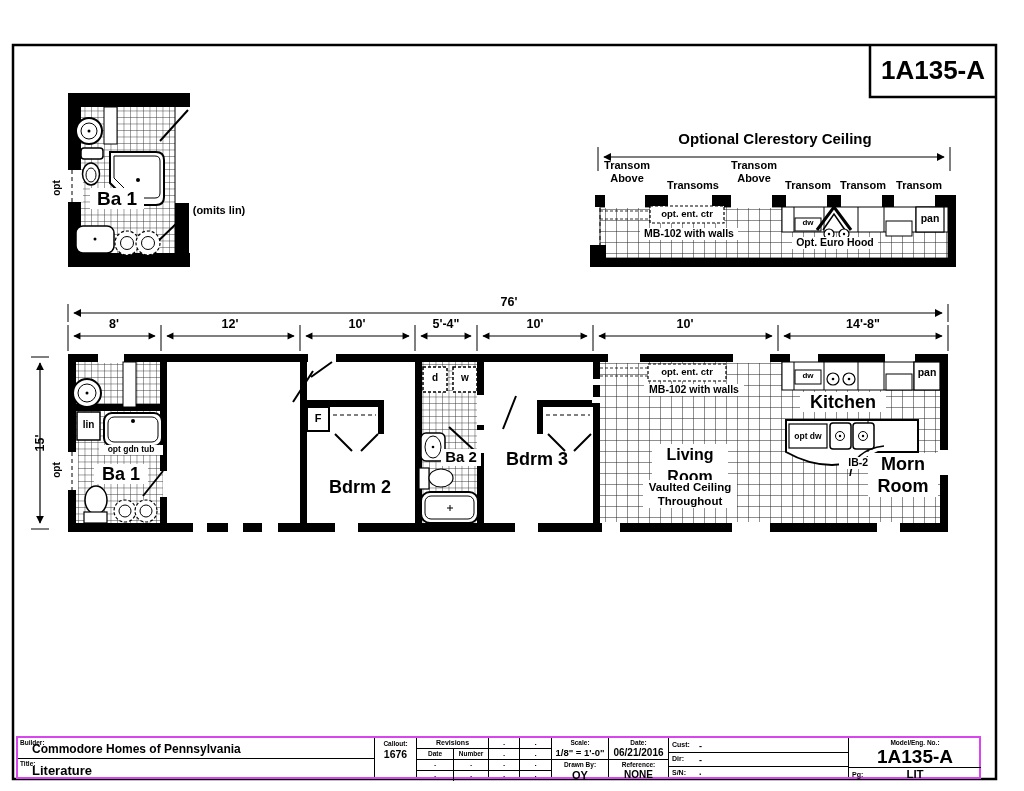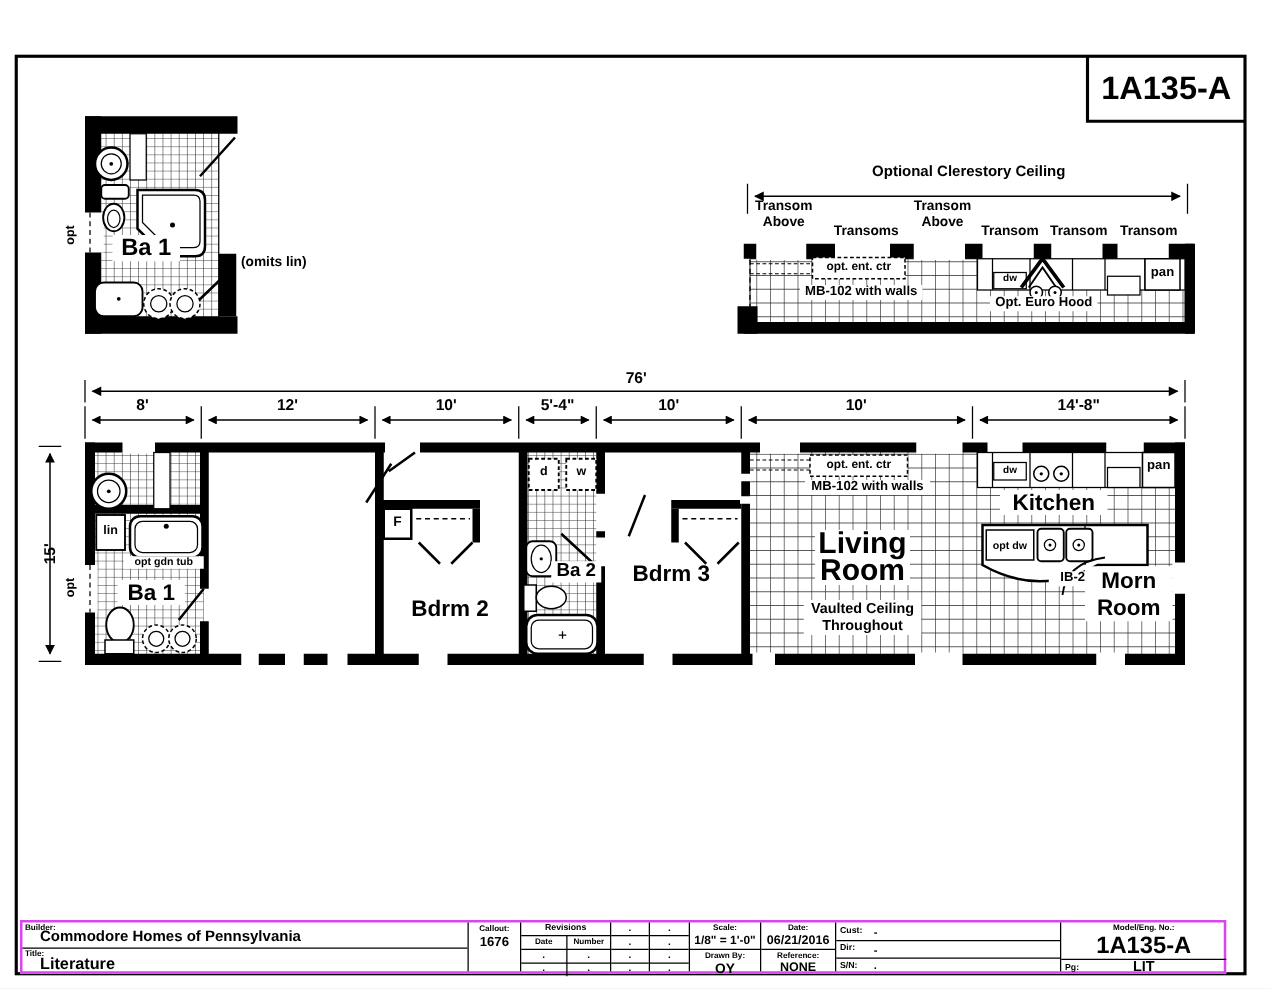--- a/index.html
+++ b/index.html
@@ -231,21 +231,21 @@
     <path d="M850,476 Q853,450 884,446" fill="none" stroke="#000" stroke-width="1.5"></path>
   </g>
 </svg>
 
 <div class="lbl" style="left:872px;top:56px;width:122px;font-size:26px;">1A135-A</div>
 
 <div class="lbl" style="left:176px;top:204px;width:86px;font-size:11px;">(omits lin)</div>
 <div class="lbl bg" style="left:90px;top:188px;width:54px;font-size:19px;">Ba 1</div>
 <div class="lbl rot" style="left:42px;top:182px;width:30px;height:12px;font-size:10px;">opt</div>
 
-<div class="lbl" style="left:655px;top:131px;width:240px;font-size:12px;">Optional Clerestory Ceiling</div>
+<div class="lbl" style="left:655px;top:131px;width:240px;font-size:15px;">Optional Clerestory Ceiling</div>
 <div class="lbl" style="left:598px;top:159px;width:58px;font-size:11px;line-height:13px;">Transom
 Above</div>
 <div class="lbl" style="left:662px;top:179px;width:62px;font-size:11px;">Transoms</div>
 <div class="lbl" style="left:725px;top:159px;width:58px;font-size:11px;line-height:13px;">Transom
 Above</div>
 <div class="lbl" style="left:781px;top:179px;width:54px;font-size:11px;">Transom</div>
 <div class="lbl" style="left:836px;top:179px;width:54px;font-size:11px;">Transom</div>
 <div class="lbl" style="left:891px;top:179px;width:56px;font-size:11px;">Transom</div>
 <div class="lbl" style="left:651px;top:209px;width:72px;font-size:9.5px;">opt. ent. ctr</div>
 <div class="lbl bg" style="left:640px;top:228px;width:98px;font-size:10.5px;">MB-102 with walls</div>
@@ -268,21 +268,21 @@
 <div class="lbl bg" style="left:94px;top:464px;width:54px;font-size:18px;">Ba 1</div>
 <div class="lbl rot" style="left:42px;top:464px;width:30px;height:12px;font-size:10px;">opt</div>
 <div class="lbl" style="left:320px;top:477px;width:80px;font-size:18px;">Bdrm 2</div>
 <div class="lbl" style="left:307px;top:412px;width:22px;font-size:11px;">F</div>
 <div class="lbl" style="left:423px;top:372px;width:24px;font-size:10px;">d</div>
 <div class="lbl" style="left:453px;top:372px;width:24px;font-size:10px;">w</div>
 <div class="lbl bg" style="left:441px;top:449px;width:40px;font-size:15px;">Ba 2</div>
 <div class="lbl" style="left:497px;top:449px;width:80px;font-size:18px;">Bdrm 3</div>
 <div class="lbl" style="left:650px;top:367px;width:74px;font-size:9.5px;">opt. ent. ctr</div>
 <div class="lbl bg" style="left:644px;top:384px;width:100px;font-size:10.5px;">MB-102 with walls</div>
-<div class="lbl bg" style="left:652px;top:424px;width:76px;font-size:24px;line-height:22px;">Living
+<div class="lbl bg" style="left:652px;top:444px;width:76px;font-size:16px;line-height:22px;">Living
 Room</div>
 <div class="lbl bg" style="left:643px;top:480px;width:94px;font-size:11.5px;line-height:14px;">Vaulted Ceiling
 Throughout</div>
 <div class="lbl bg" style="left:800px;top:392px;width:86px;font-size:18px;">Kitchen</div>
 <div class="lbl" style="left:795px;top:372px;width:26px;font-size:8px;">dw</div>
 <div class="lbl" style="left:789px;top:427px;width:38px;font-size:8.5px;line-height:18px;">opt dw</div>
 <div class="lbl bg" style="left:839px;top:457px;width:50px;font-size:10.5px;">IB-281</div>
 <div class="lbl bg" style="left:868px;top:453px;width:70px;font-size:18px;line-height:22px;">Morn
 Room</div>
 <div class="lbl" style="left:914px;top:367px;width:26px;font-size:10.5px;">pan</div>

